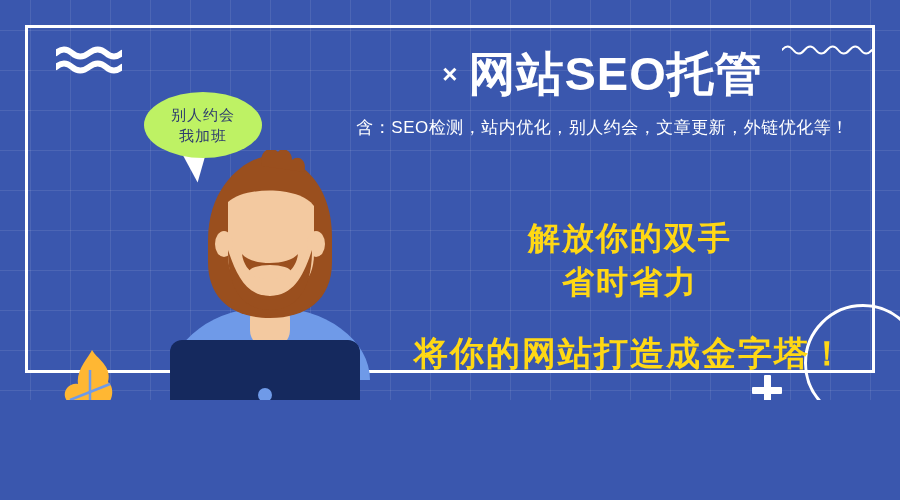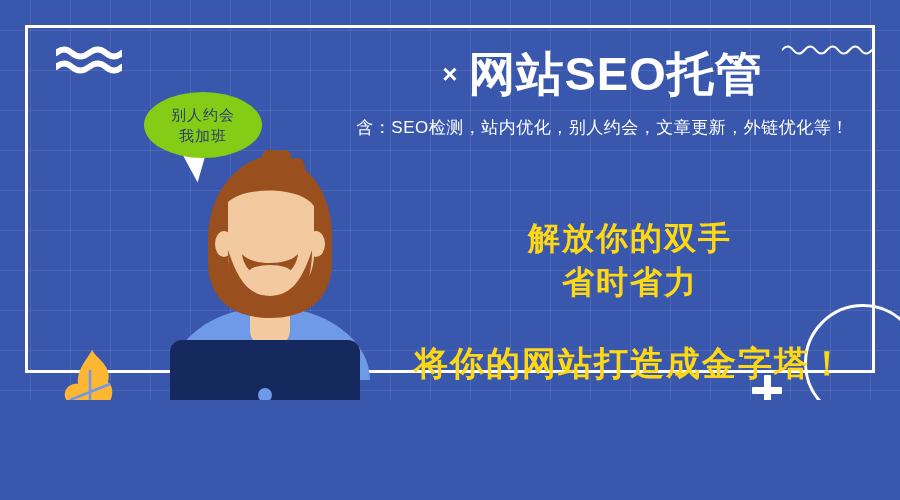--- a/index.html
+++ b/index.html
@@ -65,26 +65,26 @@
   
   .slogans{
     position:absolute;left:380px;top:190px;width:500px;text-align:center;
   }
   .slogan{
     color:#ffd814;font-weight:bold;letter-spacing:2px;white-space:nowrap;
   }
   .slogan.s1{font-size:32px;}
   .slogan.s2{font-size:32px;margin-top:27px;}
   .slogan.s3{font-size:32px;}
-  .slogan.s4{font-size:34px;margin-top:36px;}
+  .slogan.s4{font-size:34px;margin-top:26px;}
 
   
   .bubble{
     position:absolute;left:144px;top:92px;width:118px;height:66px;
-    background:#84cc16;border-radius:50%/50%;
+    background:#bef264;border-radius:50%/50%;
     display:flex;flex-direction:column;align-items:center;justify-content:center;
     z-index:6;
   }
   .bubble .line{
     color:#2e3c6e;font-size:15px;line-height:1.42;letter-spacing:1px;
     font-weight:normal;white-space:nowrap;
   }
   .bubble-tail{
     position:absolute;left:184px;top:148px;width:0;height:0;
     border-left:10px solid transparent;

